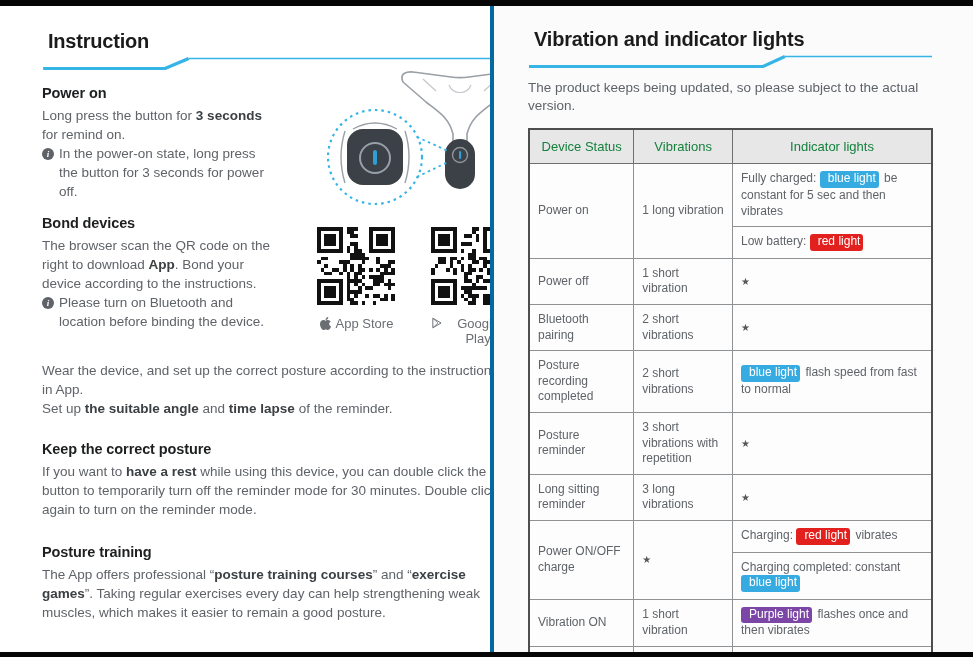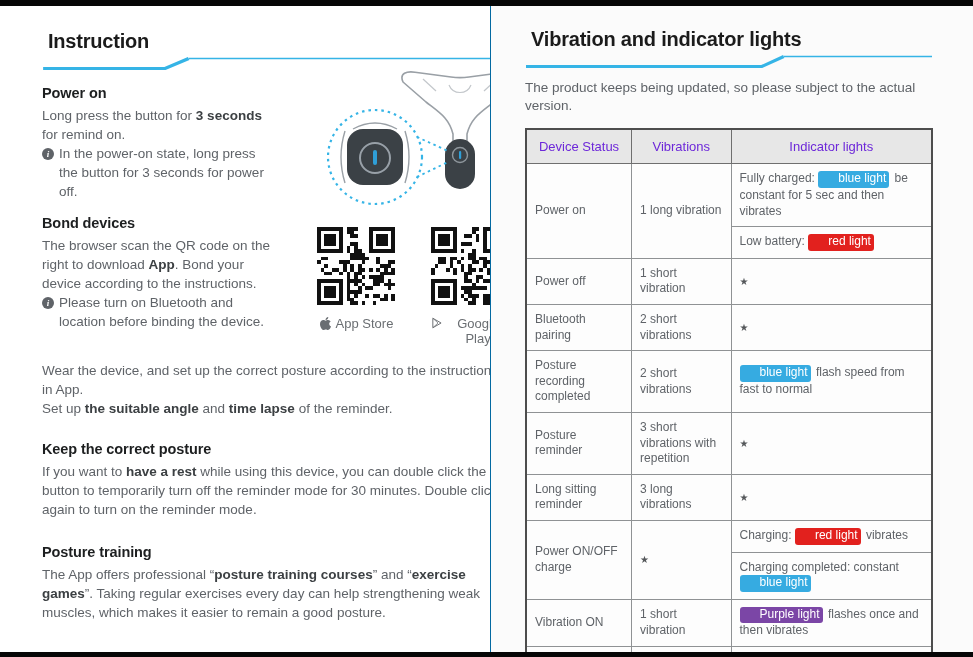--- a/index.html
+++ b/index.html
@@ -7,21 +7,21 @@
     width:973px;height:657px;position:relative;overflow:hidden;
     background:#ffffff;font-family:"Liberation Sans",sans-serif;
     -webkit-font-smoothing:antialiased;
   }
   .bar{position:absolute;left:0;right:0;background:#060606;z-index:9;}
   .bar.top{top:0;height:6px;}
   .bar.bottom{bottom:0;height:5px;}
 
   .page{position:absolute;top:6px;bottom:5px;}
   .page-left{left:0;width:531px;background:#fff;}
-  .page-right{left:490px;right:0;background:#fbfbfb;border-left:1px solid #0369a1;}
+  .page-right{left:490px;right:0;background:#fbfbfb;border-left:4px solid #0369a1;}
 
   .left-inner{padding:24px 30px 0 42px;}
   .right-inner{padding:22px 40px 0 34px;}
 
   .page-title{font-size:20px;font-weight:700;color:#1b1b1b;margin:0 0 2px 6px;letter-spacing:-0.2px;}
   .title-rule{display:block;width:100%;height:16px;}
 
   h2.sec-head{font-size:14.5px;font-weight:700;color:#1d1f20;margin:0 0 6px 0;letter-spacing:-0.1px;}
   p.body{font-size:13.5px;line-height:1.4;color:#5f6368;margin:0;}
   p.body b{color:#3c4043;font-weight:700;}
@@ -46,29 +46,29 @@
   .store-ic{display:inline-block;}
 
   #sec-setup{margin-top:16px;}
   #sec-keep{margin-top:22px;}
   #sec-training{margin-top:24px;}
 
   .intro{font-size:13.5px;color:#5f6368;margin:10px 0 0 0;line-height:1.35;}
 
   table.vib{border-collapse:collapse;width:100%;margin-top:13px;border:2px solid #4d4d4d;background:#fdfdfd;}
   table.vib th{
-    background:#e7e7e7;border:1px solid #6f6f6f;font-weight:400;color:#6d28d9;
+    background:#e7e7e7;border:1px solid #6f6f6f;font-weight:400;color:#15803d;
     font-size:13px;padding:9px 4px;text-align:center;
   }
   table.vib td{
     border:1px solid #8f9294;font-size:12px;color:#5f6368;line-height:1.3;
     padding:7px 8px;vertical-align:middle;text-align:left;background:transparent;
   }
   td.c-ind{padding:7px 6px;}
-  .chip{display:inline-block;color:#fff;border-radius:3px;padding:0 3px 1px 20px;margin:0 2px 0 0;}
+  .chip{display:inline-block;color:#fff;border-radius:3px;padding:0 3px 1px 8px;margin:0 2px 0 0;}
   .star{font-family:"DejaVu Sans",sans-serif;font-size:10px;color:#55585b;}
 </style>
 </head>
 <body>
 
 <div class="bar top"></div>
 <div class="bar bottom"></div>
 
 <div class="page page-left">
   <div class="left-inner">

